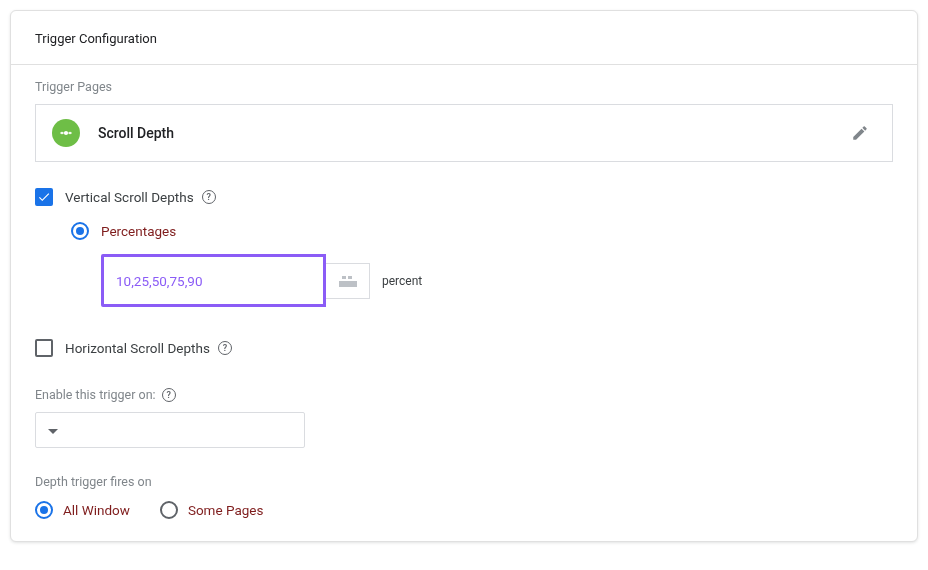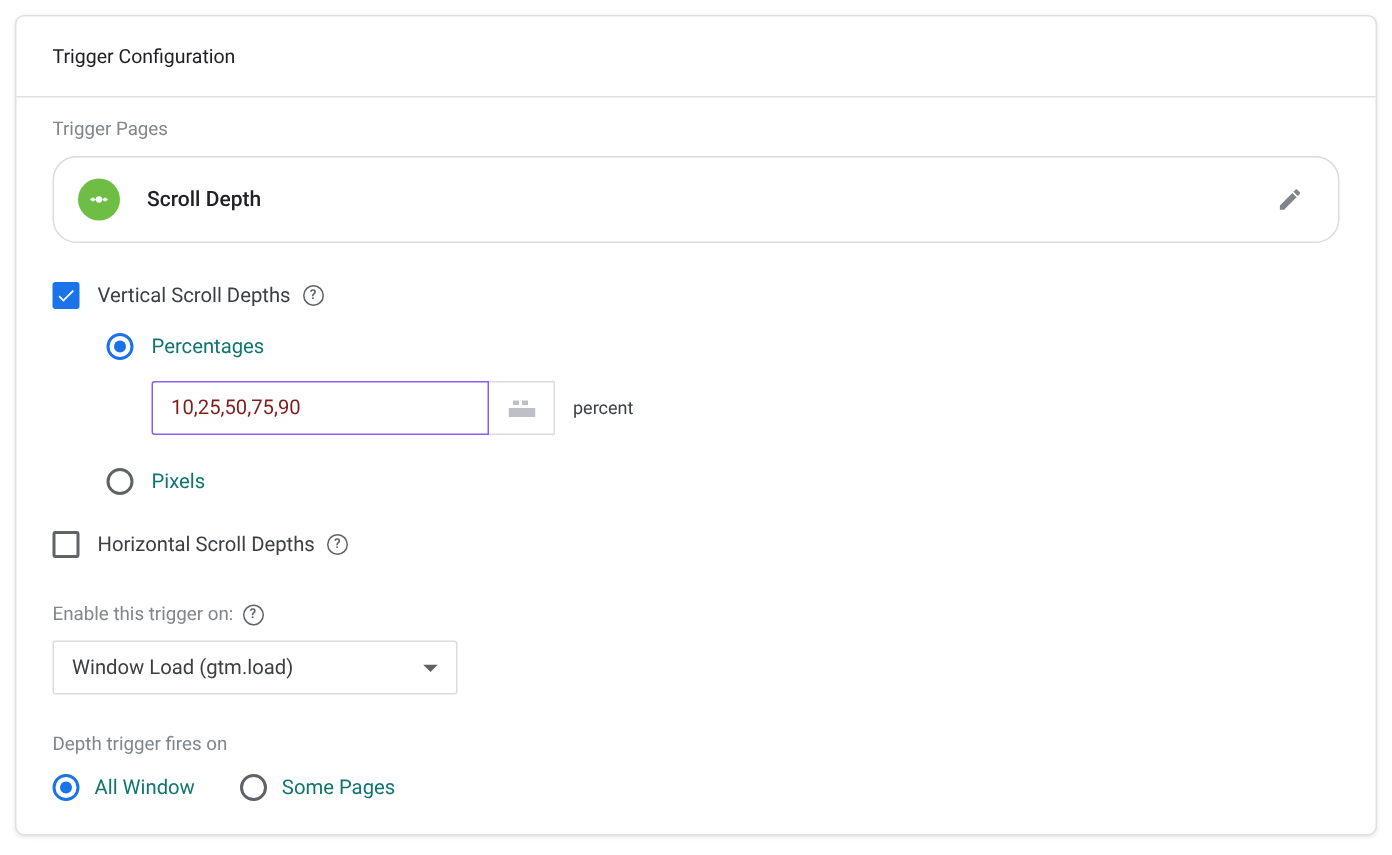--- a/index.html
+++ b/index.html
@@ -36,21 +36,21 @@
     .label-small {
       font-size: 12.5px;
       color: #80868b;
       margin-bottom: 10px;
       display: flex;
       align-items: center;
       gap: 6px;
     }
     .trigger-type-box {
       border: 1px solid #dadce0;
-      border-radius: 16px;
+      border-radius: 0;
       display: flex;
       align-items: center;
       padding: 12px 16px;
       gap: 18px;
       margin-bottom: 4px;
     }
     .trigger-icon {
       width: 28px;
       height: 28px;
       border-radius: 50%;
@@ -144,37 +144,37 @@
     }
     .radio.selected::after {
       content: "";
       width: 8px;
       height: 8px;
       background: #1a73e8;
       border-radius: 50%;
     }
     .radio-label {
       font-size: 13.5px;
-      color: #0f766e;
+      color: #7f1d1d;
     }
     .input-row {
       display: flex;
       align-items: center;
       gap: 12px;
       padding-left: 30px;
       margin-bottom: 22px;
     }
     .text-input {
-      border: 1px solid #8b5cf6;
+      border: 3px solid #8b5cf6;
       border-radius: 2px 0 0 2px;
       padding: 8px 12px;
       font-size: 13.5px;
       width: 225px;
-      height: 36px;
-      color: #7f1d1d;
+      height: 53px;
+      color: #8b5cf6;
       font-family: inherit;
     }
     .input-addon {
       width: 44px;
       height: 36px;
       border: 1px solid #dadce0;
       border-left: none;
       display: flex;
       align-items: center;
       justify-content: center;
@@ -272,44 +272,39 @@
         <div class="input-addon">
           <svg width="18" height="14" viewBox="0 0 18 14" fill="#bdc1c6">
             <rect x="3" y="2" width="4" height="3"></rect>
             <rect x="9" y="2" width="4" height="3"></rect>
             <rect x="0" y="7" width="18" height="6"></rect>
           </svg>
         </div>
         <div class="unit">percent</div>
       </div>
 
-      <div class="radio-row">
-        <div class="radio"></div>
-        <div class="radio-label">Pixels</div>
-      </div>
     </div>
   </div>
 
   <div class="config-section" style="padding-top:0;">
     <div class="checkbox-row">
       <div class="checkbox"></div>
       <div class="check-label">
         <span>Horizontal Scroll Depths</span>
         <span class="help-icon">?</span>
       </div>
     </div>
   </div>
 
   <div class="enable-section">
     <div class="label-small">
       <span>Enable this trigger on:</span>
       <span class="help-icon">?</span>
     </div>
     <div class="select-box">
-      <span>Window Load (gtm.load)</span>
       <span class="select-arrow">
         <svg width="10" height="6" viewBox="0 0 10 6" fill="#5f6368">
           <path d="M0 0 L5 5 L10 0 Z"></path>
         </svg>
       </span>
     </div>
   </div>
 
   <div class="fires-section">
     <div class="label-small">Depth trigger fires on</div>

